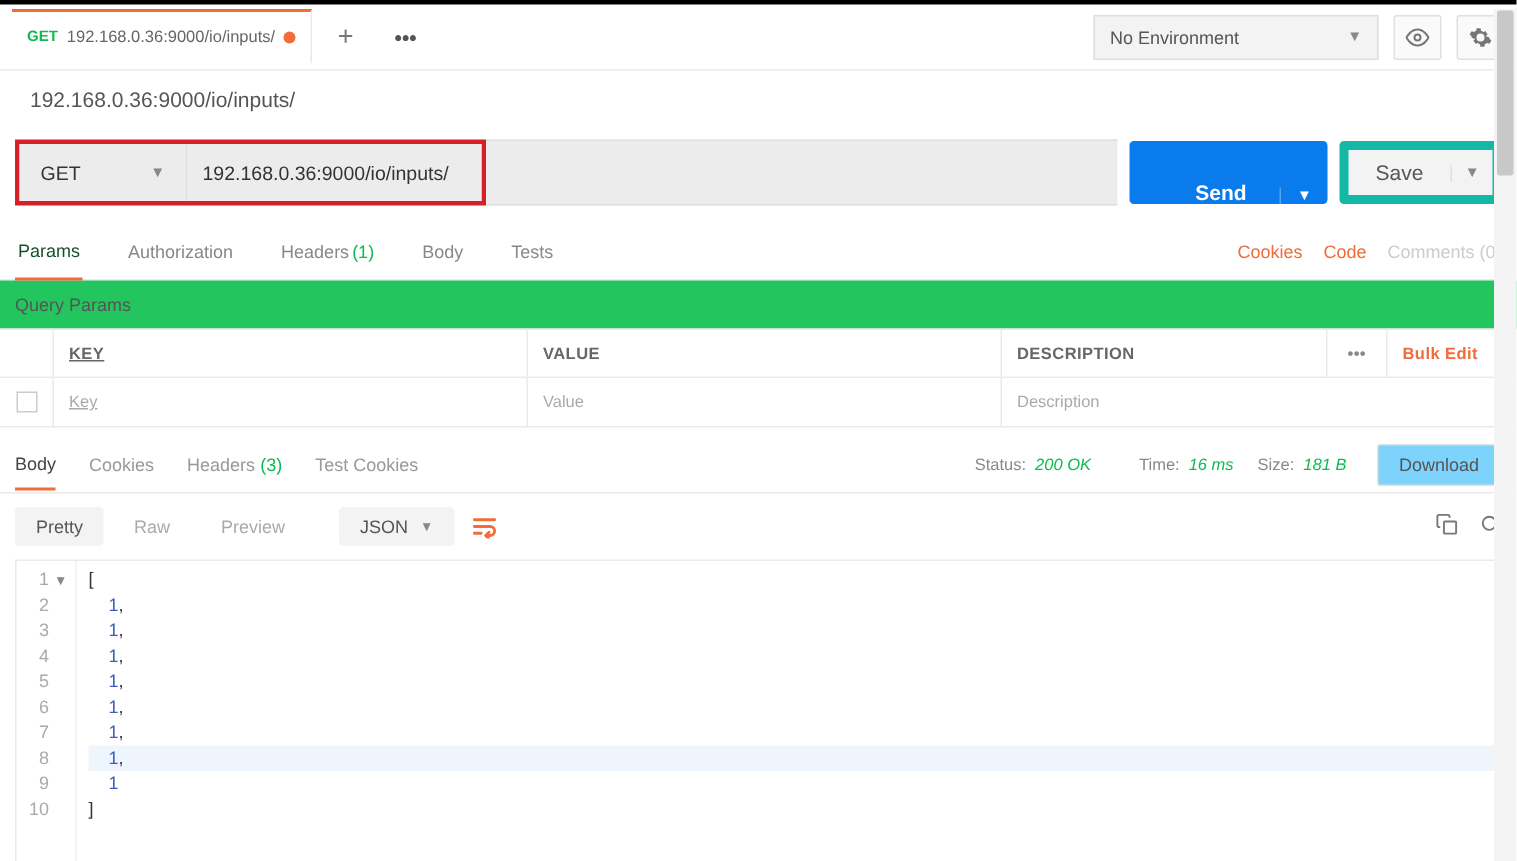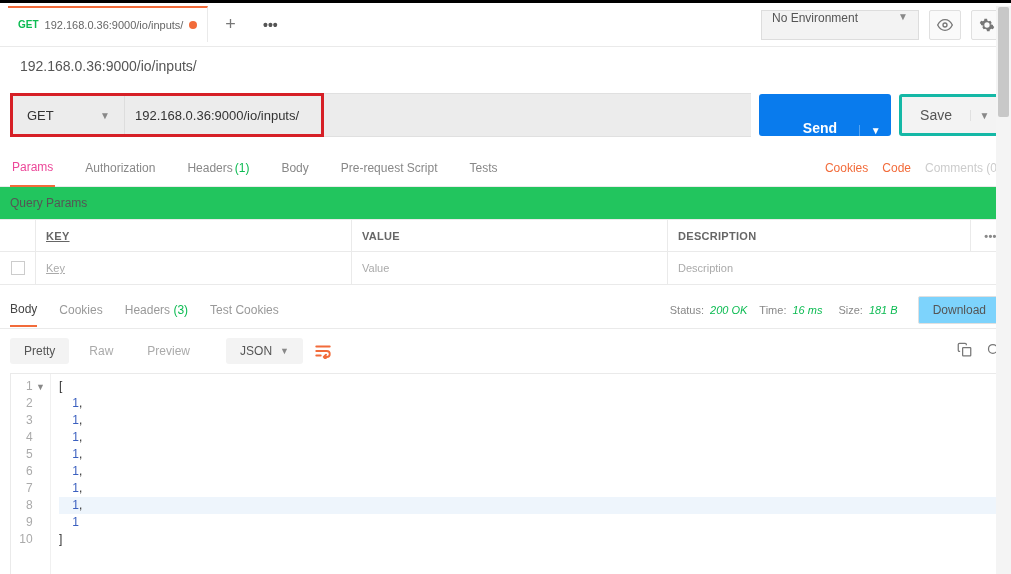--- a/index.html
+++ b/index.html
@@ -6,45 +6,45 @@
   body { background: #fff; font-size: 12px; color: #555; width: 1011px; height: 574px; overflow: hidden; position: relative; border-top: 3px solid #000; }
   
   
   .topbar { display: flex; align-items: center; height: 44px; border-bottom: 1px solid #eaeaea; padding: 0 8px; gap: 4px; }
   .tab { display: flex; align-items: center; height: 36px; padding: 0 10px; gap: 6px; border-right: 1px solid #eaeaea; font-size: 11px; color: #666; border-top: 2px solid #f26b3a; margin-top: -2px;}
   .tab .method { color: #0cbb52; font-weight: 600; font-size: 10px; }
   .tab .dot { width: 8px; height: 8px; background: #f26b3a; border-radius: 50%; }
   .addtab { width: 36px; display:flex; justify-content:center; align-items:center; font-size: 18px; color: #777;}
   .moretab { width: 36px; display:flex; justify-content:center; align-items:center; font-size: 14px; color: #555; font-weight: bold;}
   .spacer { flex: 1; }
-  .env { width: 158px; height: 30px; background: #f3f3f3; border: 1px solid #ddd; display: flex; padding: 0 10px; font-size: 12px; color: #555; }
+  .env { width: 190px; height: 30px; background: #f3f3f3; border: 1px solid #ddd; display: flex; align-items: center; padding: 12px 10px; font-size: 12px; color: #555; }
   .env .chev { margin-left: auto; color: #888; font-size: 10px; }
   .iconbtn { width: 32px; height: 30px; display: flex; align-items: center; justify-content: center; color: #777; border: 1px solid #e0e0e0; background: #fafafa; border-radius: 2px; margin-left: 6px;}
   
   
   .reqtitle { height: 38px; display: flex; align-items: center; padding: 0 20px; font-size: 14px; color: #555;}
   
   
   .reqrow { display: flex; align-items: center; padding: 8px 10px 12px 10px; gap: 0; }
   .hlbox { border: 3px solid #d61f26; display: flex; height: 44px; }
   .methodsel { width: 112px; background: #ececec; display: flex; align-items: center; padding: 0 14px; font-size: 13px; color: #333; border-right: 1px solid #ddd;}
   .methodsel .chev { margin-left: auto; color: #888; font-size: 10px;}
   .urlhl { width: 196px; display: flex; align-items: center; padding: 0 10px; font-size: 13px; background: #ececec; color: #333;}
   .urlinput { flex: 1; height: 44px; background: #ececec; border: none; padding: 0 10px; font-size: 13px; color: #333; border-top:1px solid #e0e0e0; border-bottom:1px solid #e0e0e0;}
   .sendbtn { display: flex; align-items: flex-end; background: #097bed; color: #fff; height: 42px; margin-left: 8px; border-radius: 3px; overflow: hidden; padding-left: 22px;}
   .sendbtn .lbl { padding: 0 22px; font-size: 14px; font-weight: 600;}
   .sendbtn .arr { width: 32px; display: flex; align-items:center; justify-content:center; border-left: 1px solid rgba(255,255,255,0.3); font-size: 10px;}
-  .savebtn { display: flex; align-items: center; background: #f3f3f3; color: #555; height: 42px; margin-left: 8px; border-radius: 3px; border: 3px solid #14b8a6; overflow:hidden;}
+  .savebtn { display: flex; align-items: center; background: #f3f3f3; color: #555; height: 42px; margin-left: 8px; border-radius: 3px; border: 6px solid #14b8a6; overflow:hidden;}
   .savebtn .lbl { padding: 0 18px; font-size: 14px;}
   .savebtn .arr { width: 28px; display:flex; align-items:center; justify-content:center; border-left: 1px solid #e0e0e0; font-size: 10px; color: #888;}
   
   
   .reqtabs { display: flex; align-items: center; height: 38px; border-bottom: 1px solid #eaeaea; padding: 0 10px; gap: 28px; font-size: 12px;}
   .reqtabs .t { color: #888; padding: 0 2px; height: 100%; display: flex; align-items: center; }
-  .reqtabs .t.active { color: #ec4899; border-bottom: 2px solid #f26b3a; margin-bottom: -1px;}
+  .reqtabs .t.active { color: #14532d; border-bottom: 2px solid #f26b3a; margin-bottom: -1px;}
   .reqtabs .cnt { color: #0cbb52; margin-left: 2px;}
   .reqtabs .right { margin-left: auto; display: flex; gap: 14px;}
   .reqtabs .right span { color: #f26b3a; }
   .reqtabs .right .muted { color: #ccc;}
   
   
   .qphead { height: 32px; display: flex; align-items: center; padding: 0 10px; font-size: 12px; color: #555; background: #22c55e;}
   .tbl { border-top: 1px solid #eaeaea; border-bottom: 1px solid #eaeaea;}
   .tblrow { display: flex; height: 32px; border-bottom: 1px solid #eaeaea;}
   .tblrow:last-child { border-bottom: none;}
@@ -141,58 +141,58 @@
 </div>
 
 <div class="reqtabs">
   <div class="t active">Params</div>
   <div class="t">Authorization</div>
   <div class="t">
     <span>Headers</span>
     <span class="cnt">(1)</span>
   </div>
   <div class="t">Body</div>
-  <div class="t">Pre-request Script</div>
   <div class="t">Tests</div>
   <div class="right">
     <span>Cookies</span>
     <span>Code</span>
     <span class="muted">Comments (0)</span>
   </div>
 </div>
 
 <div class="qphead">Query Params</div>
 <div class="tbl">
   <div class="tblrow head">
     <div class="cell cb"></div>
     <div class="cell key">KEY</div>
     <div class="cell val">VALUE</div>
     <div class="cell desc">DESCRIPTION</div>
     <div class="cell more">•••</div>
+    <div class="cell bulk">Bulk Edit</div>
   </div>
   <div class="tblrow input">
     <div class="cell cb"></div>
     <div class="cell key">Key</div>
     <div class="cell val">Value</div>
     <div class="cell desc" style="border-right:none">Description</div>
   </div>
 </div>
 
 <div class="resptabs">
   <div class="t active">Body</div>
   <div class="t">Cookies</div>
   <div class="t">
     <span>Headers</span>
     <span class="cnt">(3)</span>
   </div>
   <div class="t">Test Cookies</div>
   <div class="status">
     <span>Status:</span>
     <span class="g">200 OK</span>
-    <span style="margin-left:6px">Time:</span>
+    <span style="margin-left:26px">Time:</span>
     <span class="g">16 ms</span>
     <span style="margin-left:10px">Size:</span>
     <span class="g">181 B</span>
     <div class="dlbtn">Download</div>
   </div>
 </div>
 
 <div class="viewctrl">
   <div class="pill">Pretty</div>
   <div class="pill plain">Raw</div>

